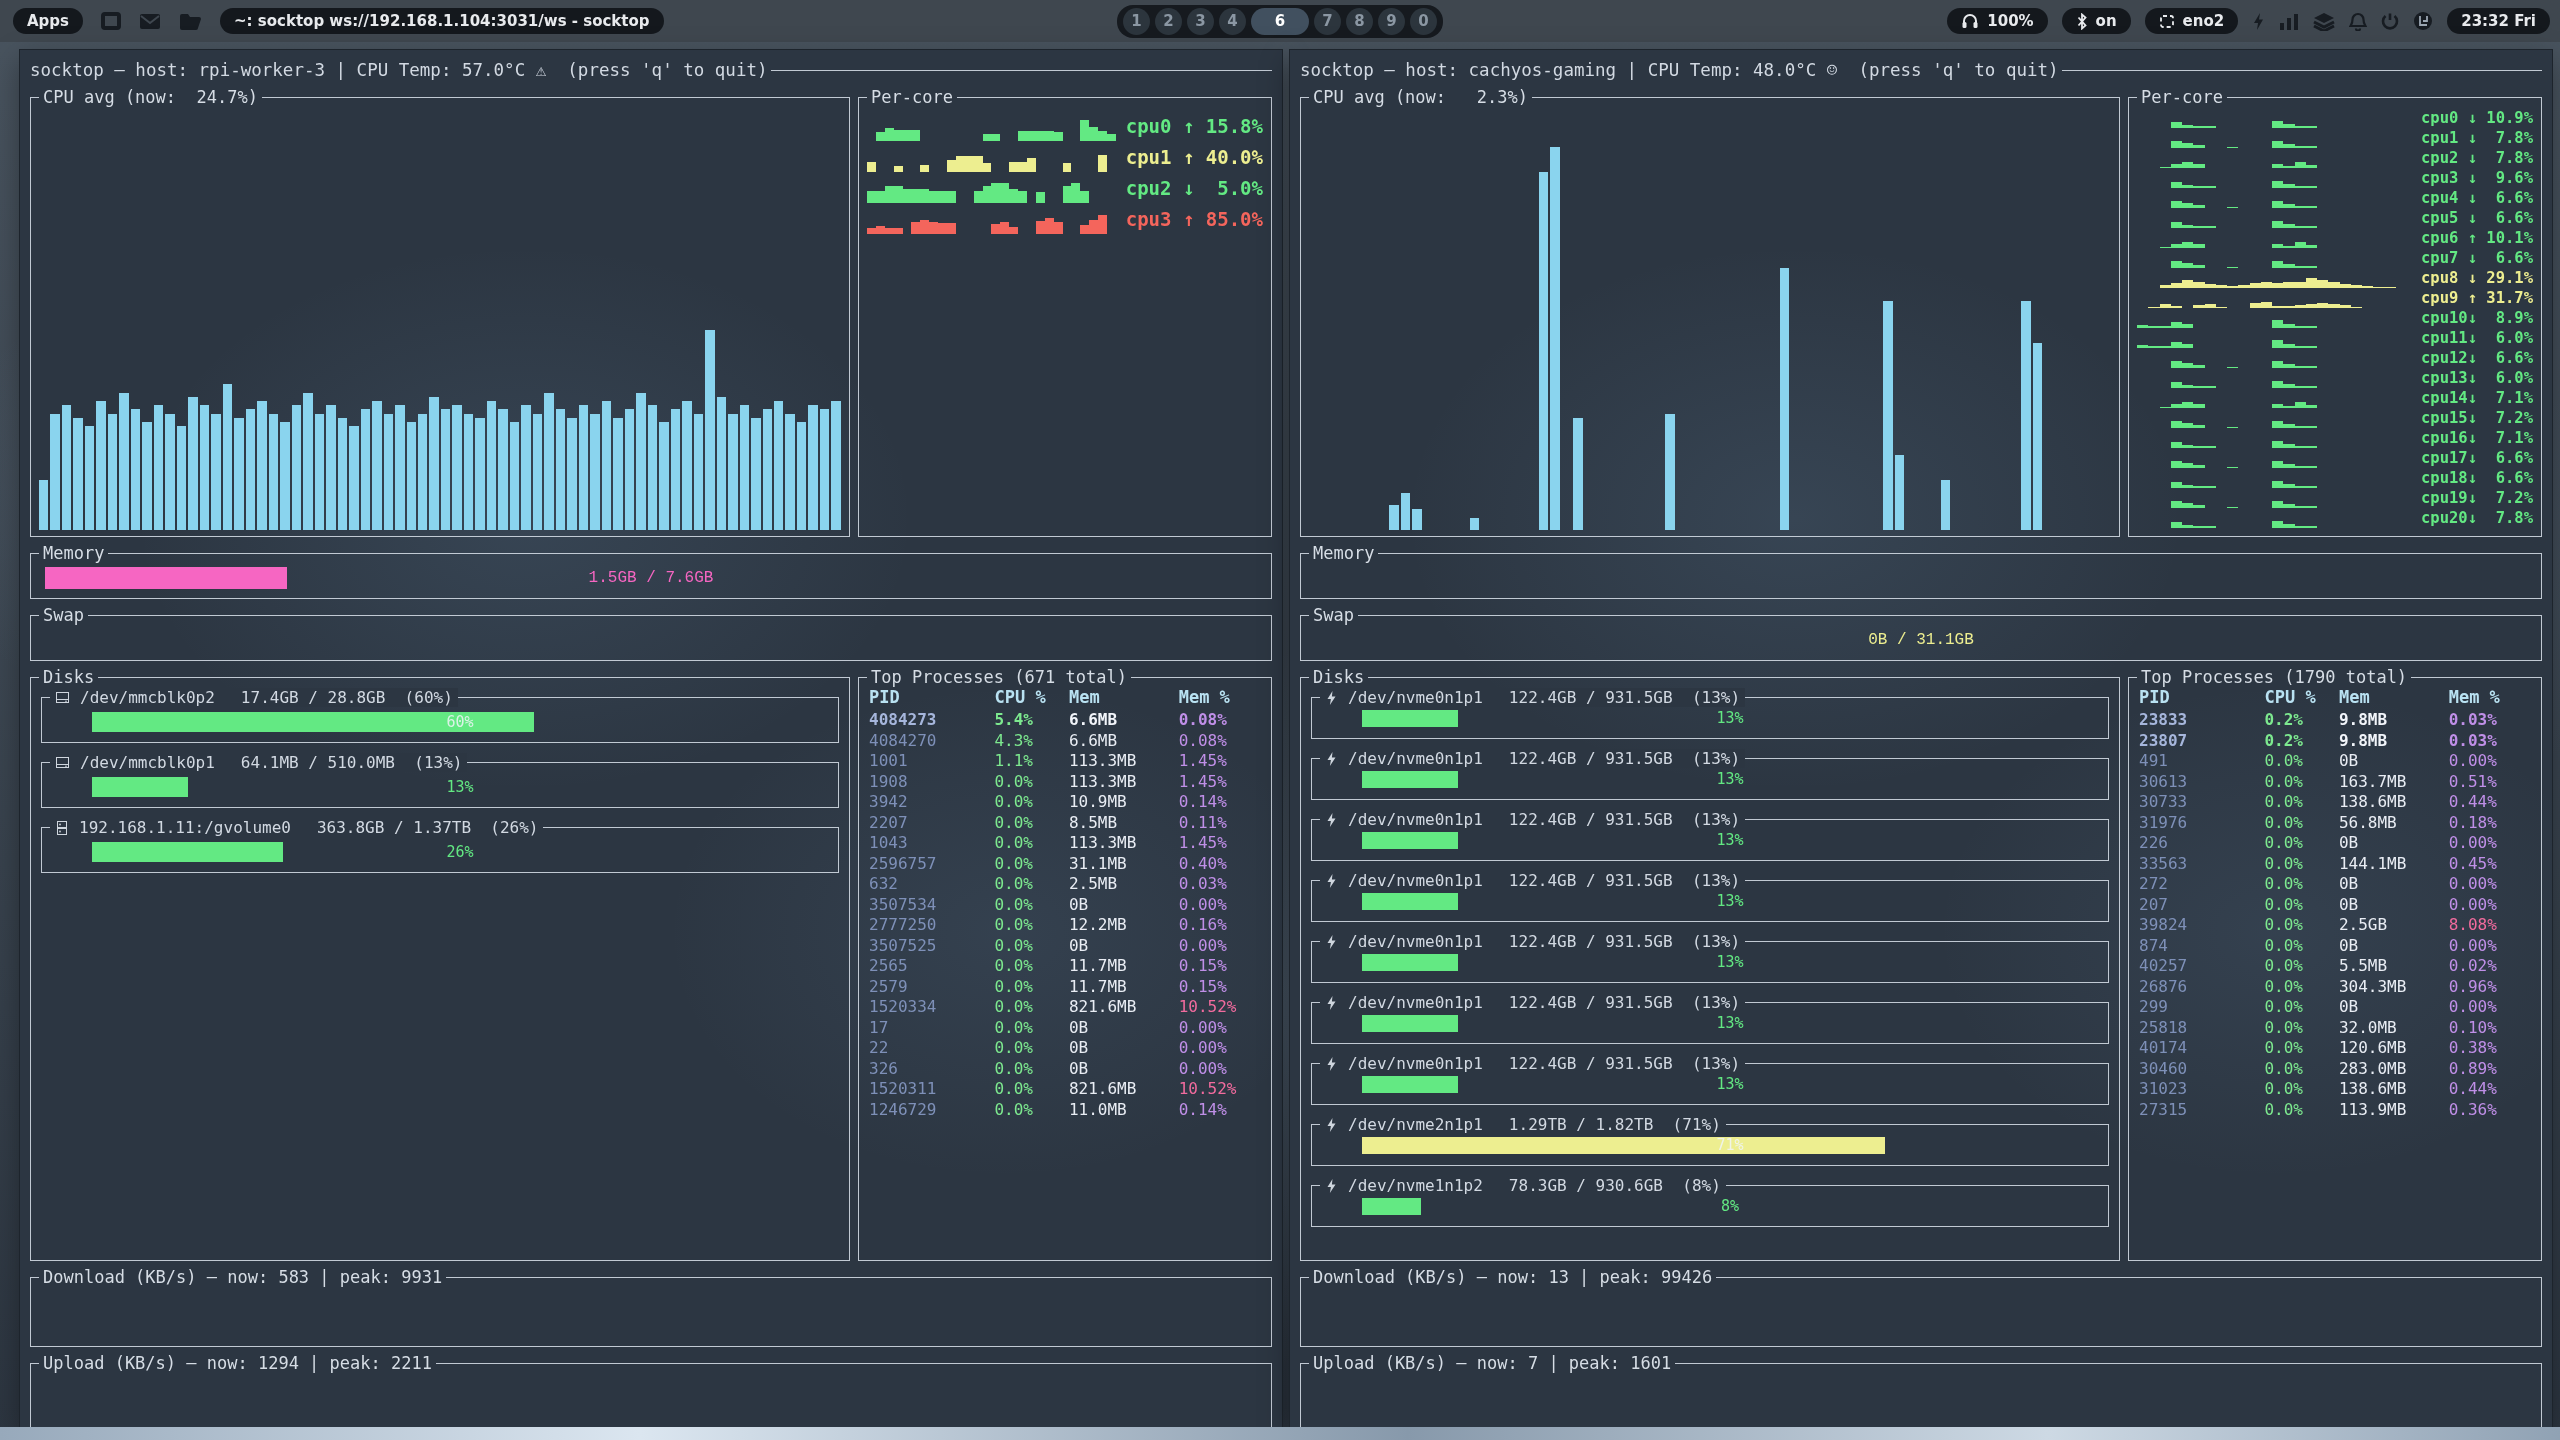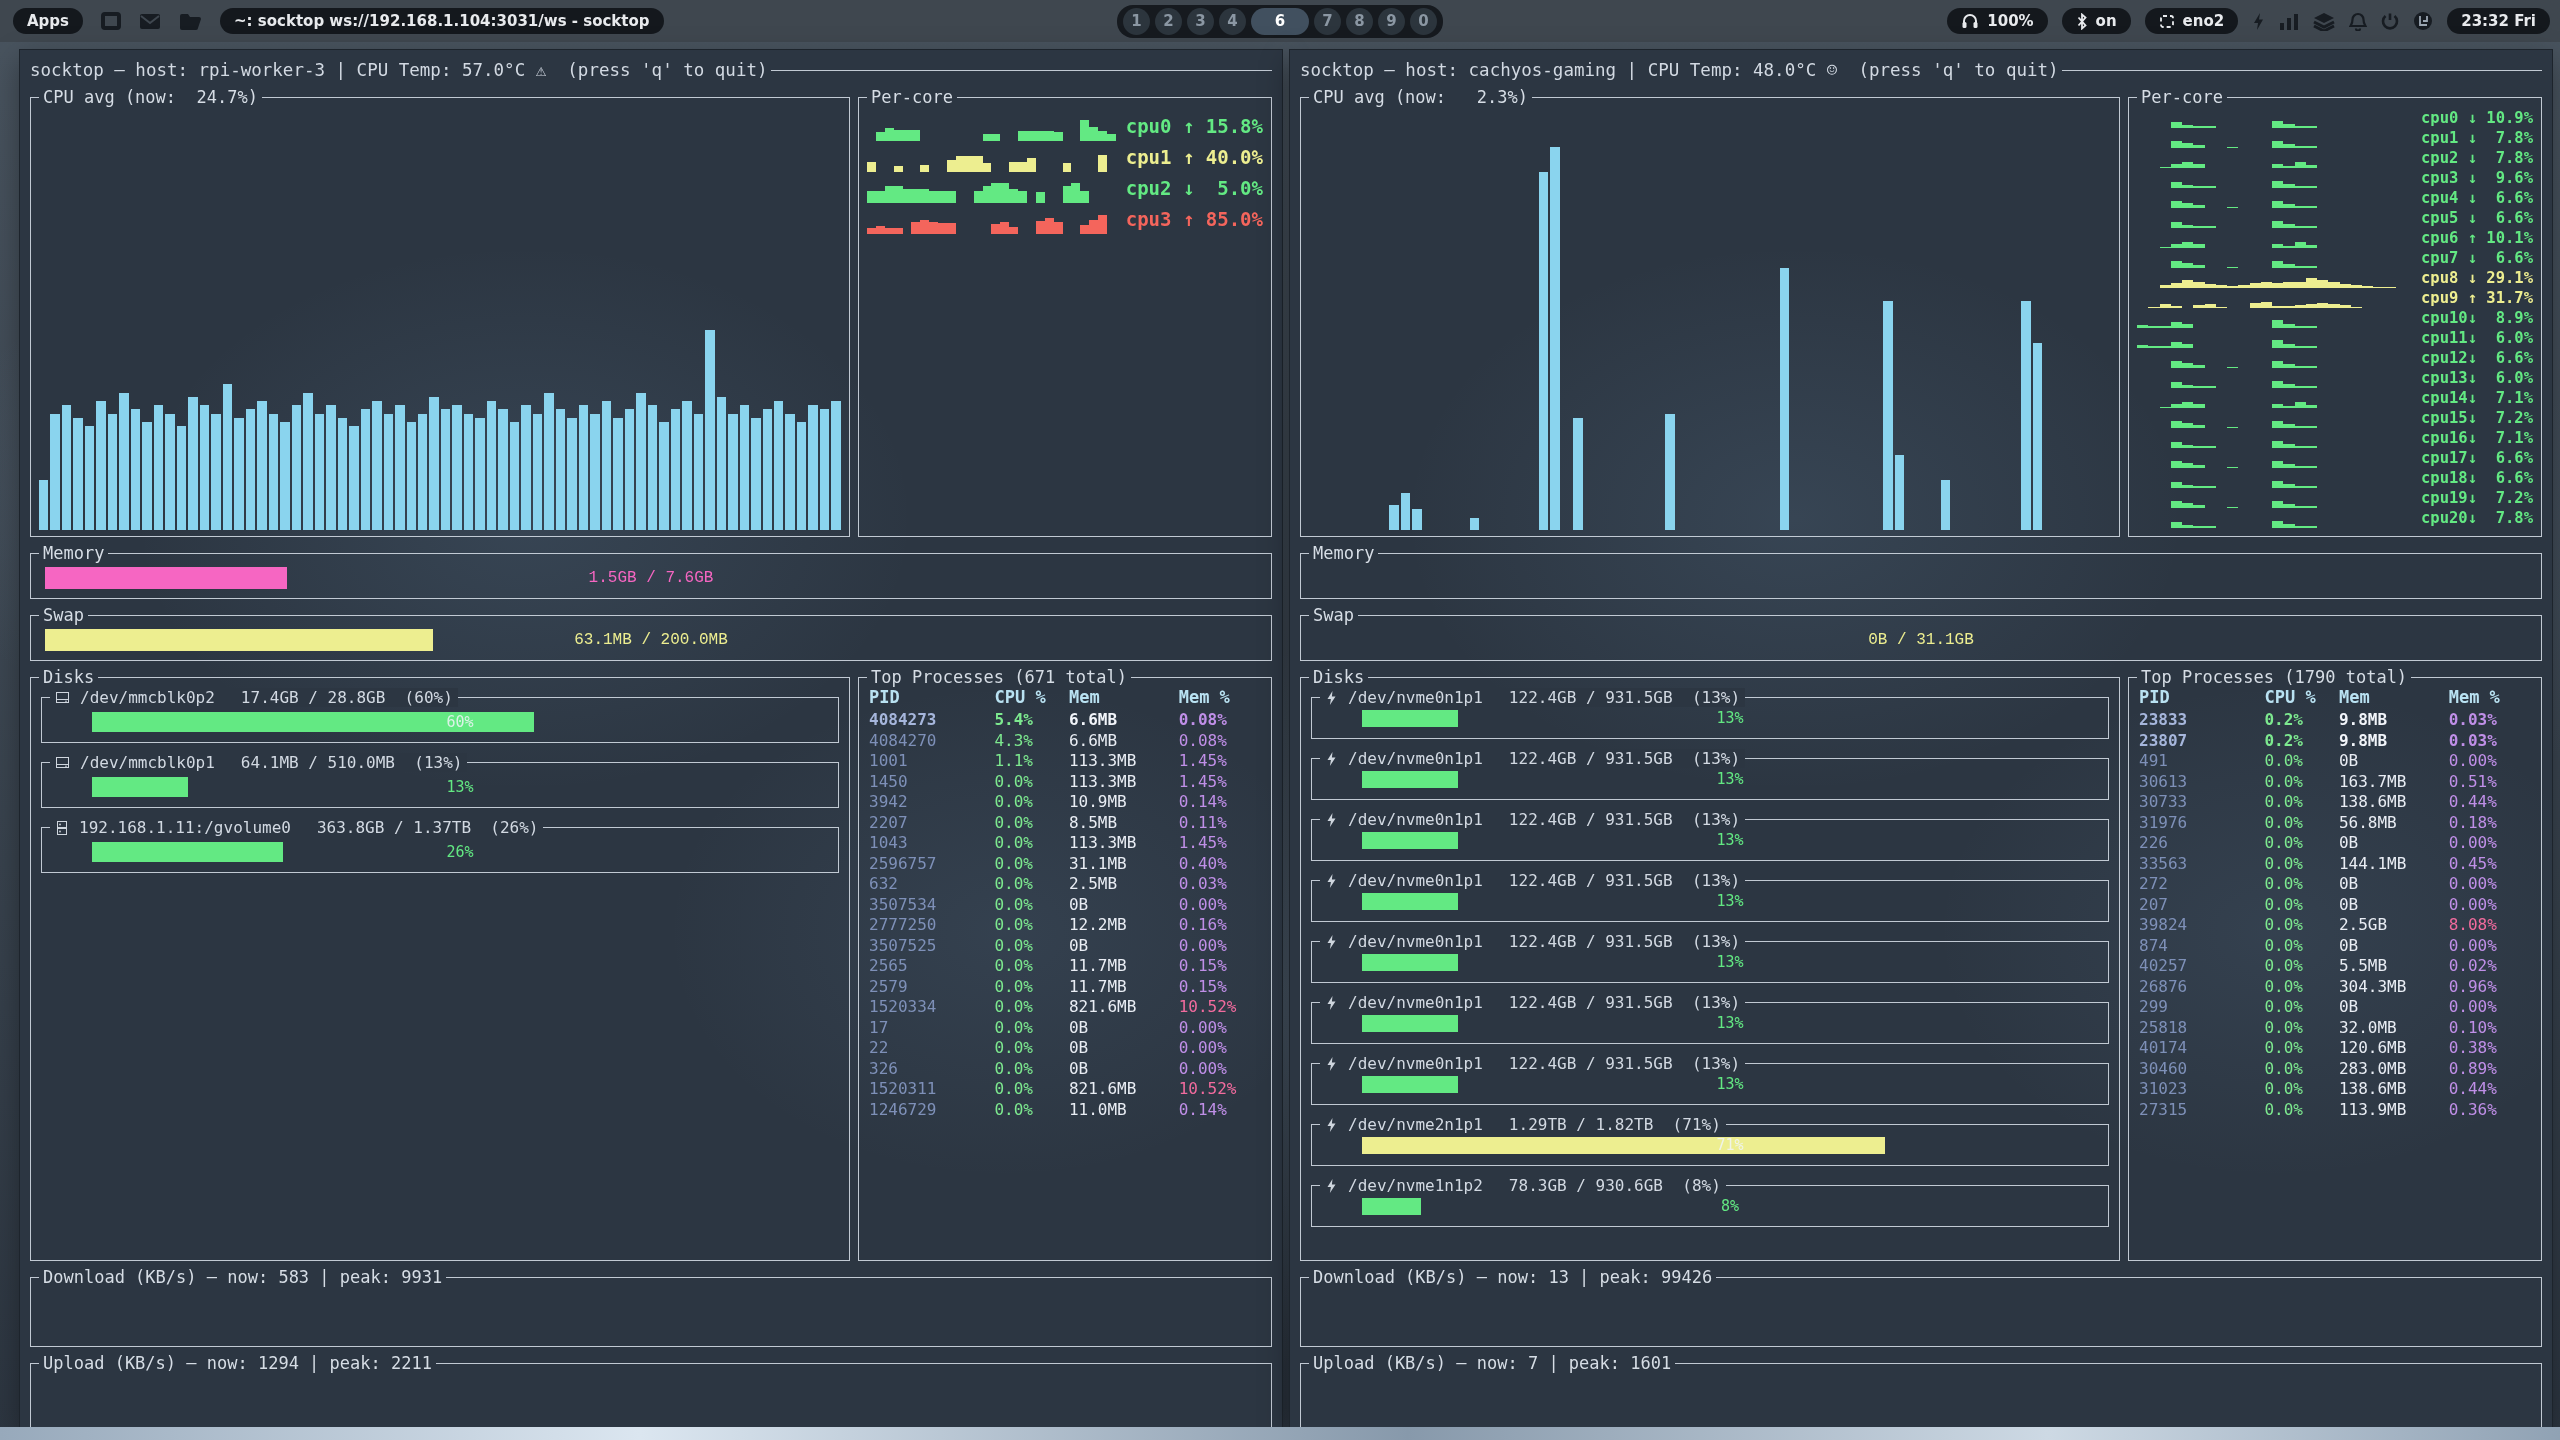--- a/index.html
+++ b/index.html
@@ -419,24 +419,20 @@
   </div>
   <div class="box h-mem">
     <span class="chip">Memory</span>
     <div class="mline">
         <div class="mfill" style="width: 20%; background: rgb(246, 102, 194);"></div>
         <div class="mtext" style="color: rgb(246, 102, 194);">1.5GB / 7.6GB</div>
       </div>
   </div>
   <div class="box h-mem">
     <span class="chip">Swap</span>
-    <div class="mline">
-        <div class="mfill" style="width: 32%; background: rgb(237, 238, 144);"></div>
-        <div class="mtext" style="color: rgb(237, 238, 144);">63.1MB / 200.0MB</div>
-      </div>
   </div>
   <div class="cols" style="margin-top:16px;">
     <div class="col-main">
       <div class="box h-disks" style="margin-top:0">
         <span class="chip">Disks</span>
         <div class="dlist">
             <div class="disk">
               <div class="dchip"><span class="dicon"><svg width="15" height="15" viewBox="0 0 15 15">
                     <rect x="1.5" y="2.5" width="12" height="10" fill="none" stroke="#cfd6de"></rect>
                     <line x1="1.5" y1="9.5" x2="13.5" y2="9.5" stroke="#cfd6de"></line>
@@ -479,21 +475,21 @@
         <div class="phead">
           <span>PID</span>
           <span>CPU %</span>
           <span>Mem</span>
           <span>Mem %</span>
         </div>
         <div>
             <div class="prow bold"><span class="c1">4084273</span><span class="c2">5.4%</span><span class="c3">6.6MB</span><span class="c4">0.08%</span></div>
             <div class="prow"><span class="c1">4084270</span><span class="c2">4.3%</span><span class="c3">6.6MB</span><span class="c4">0.08%</span></div>
             <div class="prow"><span class="c1">1001</span><span class="c2">1.1%</span><span class="c3">113.3MB</span><span class="c4">1.45%</span></div>
-            <div class="prow"><span class="c1">1450</span><span class="c2">0.0%</span><span class="c3">113.3MB</span><span class="c4">1.45%</span></div>
+            <div class="prow"><span class="c1">1908</span><span class="c2">0.0%</span><span class="c3">113.3MB</span><span class="c4">1.45%</span></div>
             <div class="prow"><span class="c1">3942</span><span class="c2">0.0%</span><span class="c3">10.9MB</span><span class="c4">0.14%</span></div>
             <div class="prow"><span class="c1">2207</span><span class="c2">0.0%</span><span class="c3">8.5MB</span><span class="c4">0.11%</span></div>
             <div class="prow"><span class="c1">1043</span><span class="c2">0.0%</span><span class="c3">113.3MB</span><span class="c4">1.45%</span></div>
             <div class="prow"><span class="c1">2596757</span><span class="c2">0.0%</span><span class="c3">31.1MB</span><span class="c4">0.40%</span></div>
             <div class="prow"><span class="c1">632</span><span class="c2">0.0%</span><span class="c3">2.5MB</span><span class="c4">0.03%</span></div>
             <div class="prow"><span class="c1">3507534</span><span class="c2">0.0%</span><span class="c3">0B</span><span class="c4">0.00%</span></div>
             <div class="prow"><span class="c1">2777250</span><span class="c2">0.0%</span><span class="c3">12.2MB</span><span class="c4">0.16%</span></div>
             <div class="prow"><span class="c1">3507525</span><span class="c2">0.0%</span><span class="c3">0B</span><span class="c4">0.00%</span></div>
             <div class="prow"><span class="c1">2565</span><span class="c2">0.0%</span><span class="c3">11.7MB</span><span class="c4">0.15%</span></div>
             <div class="prow"><span class="c1">2579</span><span class="c2">0.0%</span><span class="c3">11.7MB</span><span class="c4">0.15%</span></div>

